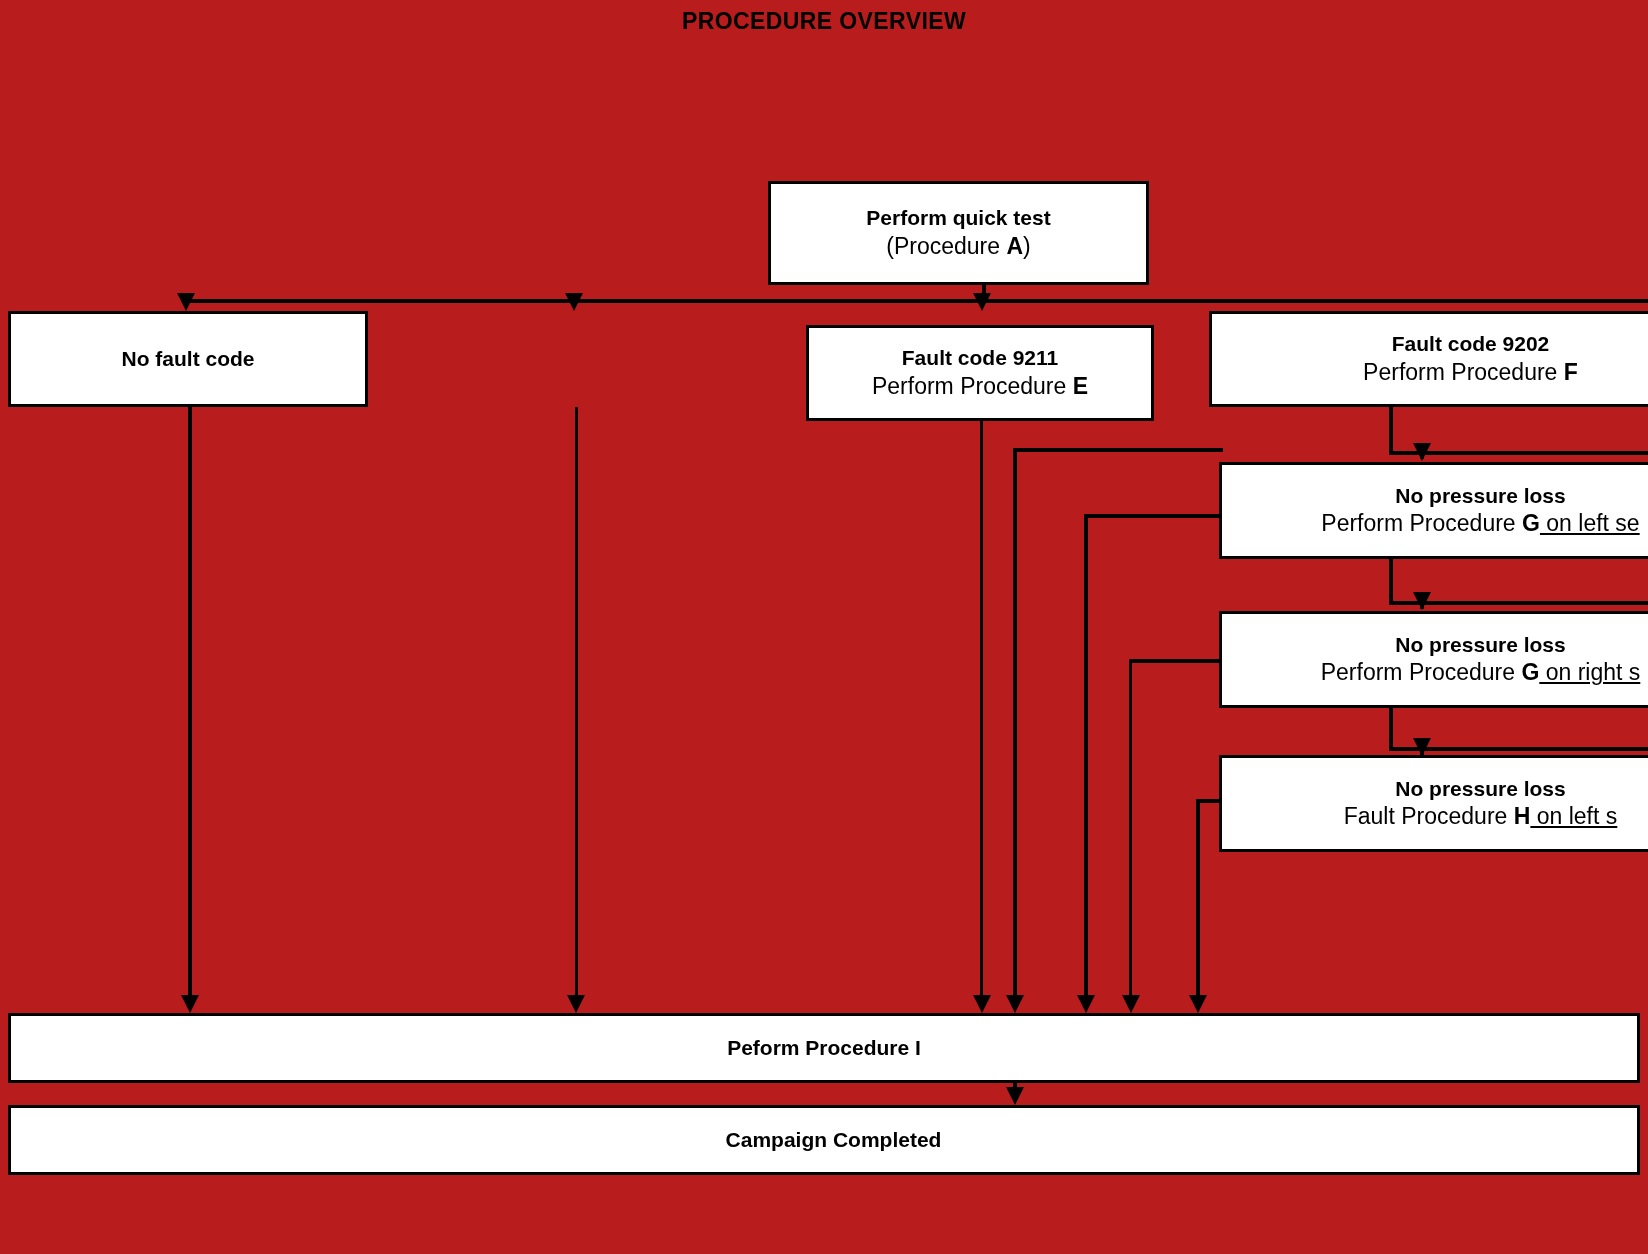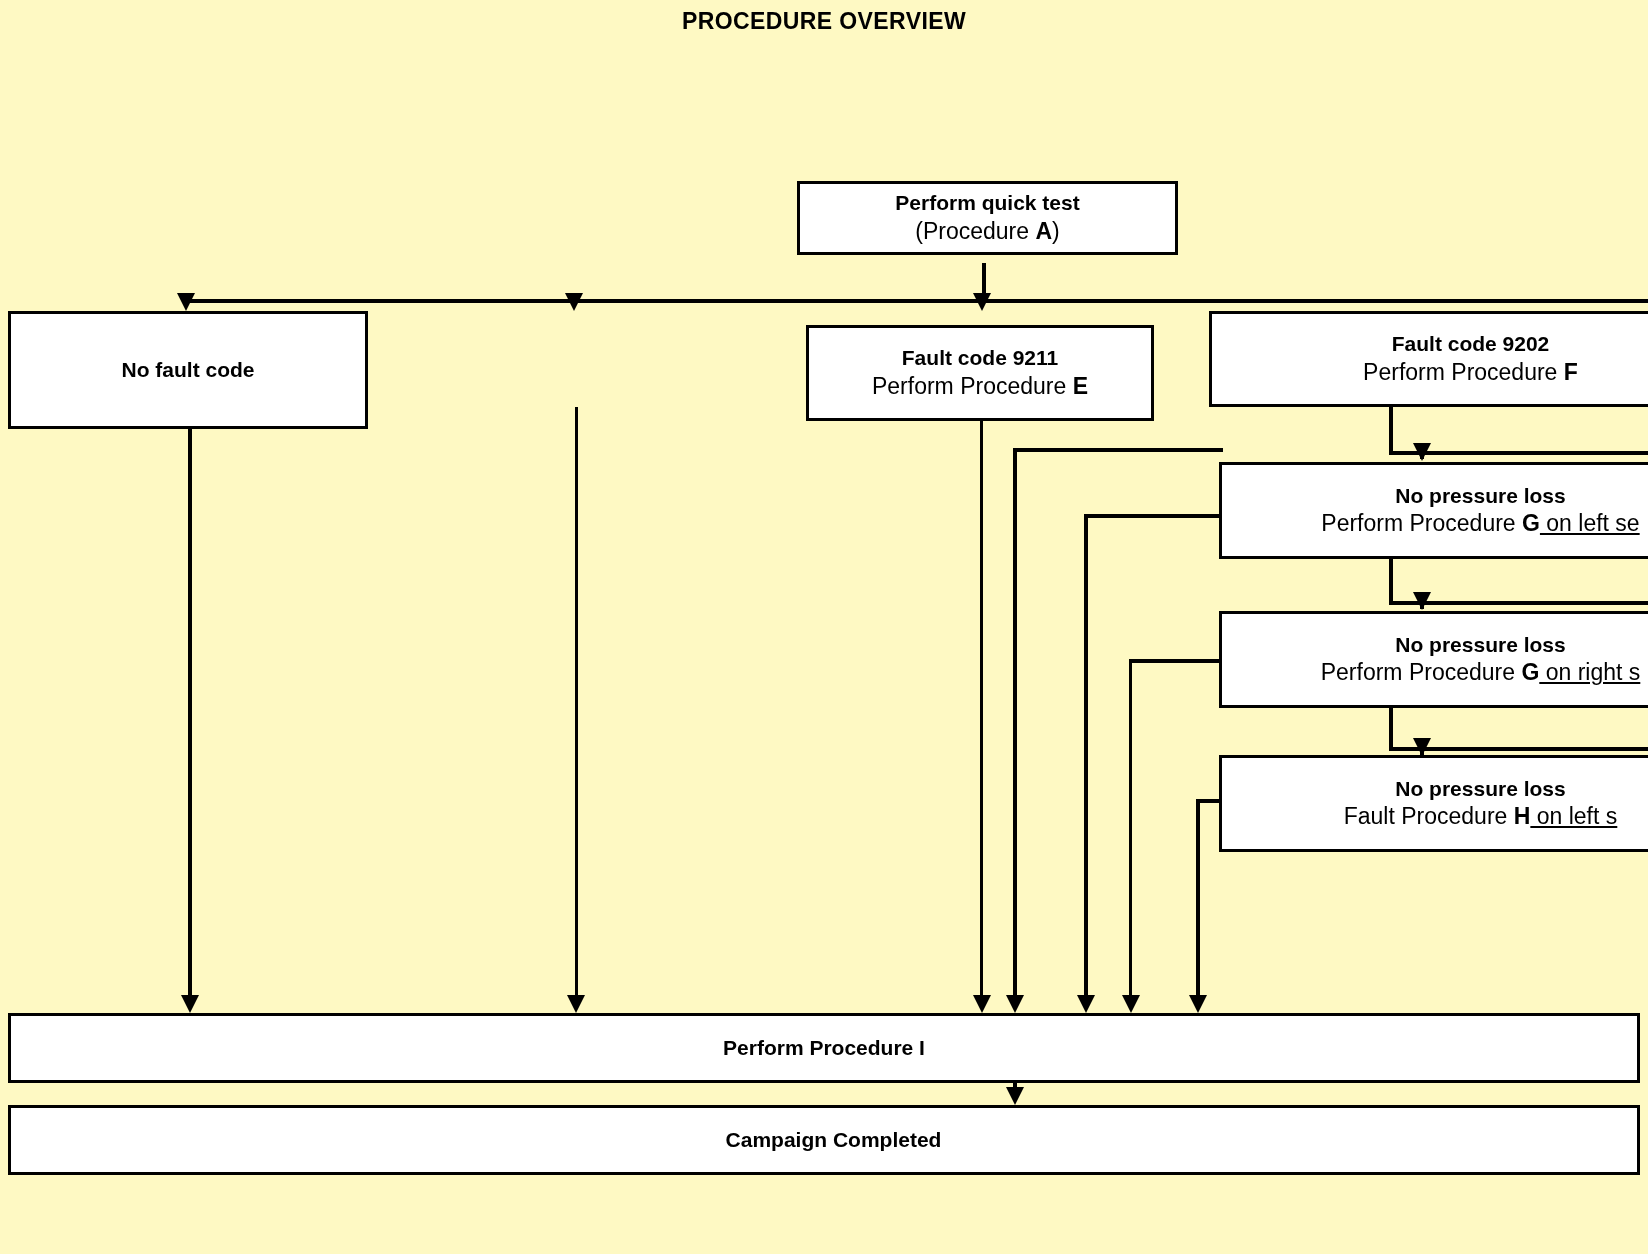--- a/index.html
+++ b/index.html
@@ -8,21 +8,21 @@
     background: #ffffff;
   }
   body {
     font-family: "Liberation Sans", sans-serif;
     color: #000000;
   }
   #canvas {
     position: relative;
     width: 1648px;
     height: 1254px;
-    background: #fef9c3;
+    background: #b91c1c;
     overflow: hidden;
   }
   .title {
     position: absolute;
     top: 8px;
     left: 0;
     width: 1648px;
     text-align: center;
     font-size: 23px;
     font-weight: bold;
@@ -48,22 +48,22 @@
     white-space: nowrap;
   }
   .box .l2 {
     font-size: 23px;
     font-weight: normal;
     white-space: nowrap;
   }
   .box .l2 b { font-weight: bold; }
   .box .l2 u { text-decoration: underline; }
 
-  .box-quick   { left: 797px;  top: 181px; width: 381px; height: 74px; }
-  .box-nofault { left: 8px;    top: 311px; width: 360px; height: 118px; }
+  .box-quick   { left: 768px;  top: 181px; width: 381px; height: 104px; }
+  .box-nofault { left: 8px;    top: 311px; width: 360px; height: 96px; }
   .box-9210    { left: 402px;  top: 311px; width: 344px; height: 96px; }
   .box-9211    { left: 806px;  top: 311px; width: 348px; height: 96px; margin-top: 14px; }
   .box-9202    { left: 1209px; top: 311px; width: 520px; height: 96px; }
 
   .box-g-left  { left: 1219px; top: 462px; width: 520px; height: 97px; }
   .box-g-right { left: 1219px; top: 611px; width: 520px; height: 97px; }
   .box-h-left  { left: 1219px; top: 755px; width: 520px; height: 97px; }
 
   .box-proc-i  { left: 8px;  top: 1013px; width: 1632px; height: 70px; }
   .box-done    { left: 8px;  top: 1105px; width: 1632px; height: 70px; padding-left: 19px; }
@@ -174,21 +174,21 @@
 
   <div class="h" style="left:1129px; top:659px; width:94px;"></div>
   <div class="v-thin" style="left:1129px; top:659px; height:344px;"></div>
   <div class="arrow-d" style="left:1122px; top:995px;"></div>
 
   <div class="h" style="left:1196px; top:799px; width:27px;"></div>
   <div class="v" style="left:1196px; top:799px; height:204px;"></div>
   <div class="arrow-d" style="left:1189px; top:995px;"></div>
 
   <div class="box box-proc-i">
-    <div class="l1">Perform Procedure I</div>
+    <div class="l1">Peform Procedure I</div>
   </div>
 
   <div class="v" style="left:1013px; top:1083px; height:14px;"></div>
   <div class="arrow-d" style="left:1006px; top:1087px;"></div>
 
   <div class="box box-done">
     <div class="l1">Campaign Completed</div>
   </div>
 
 </div>

